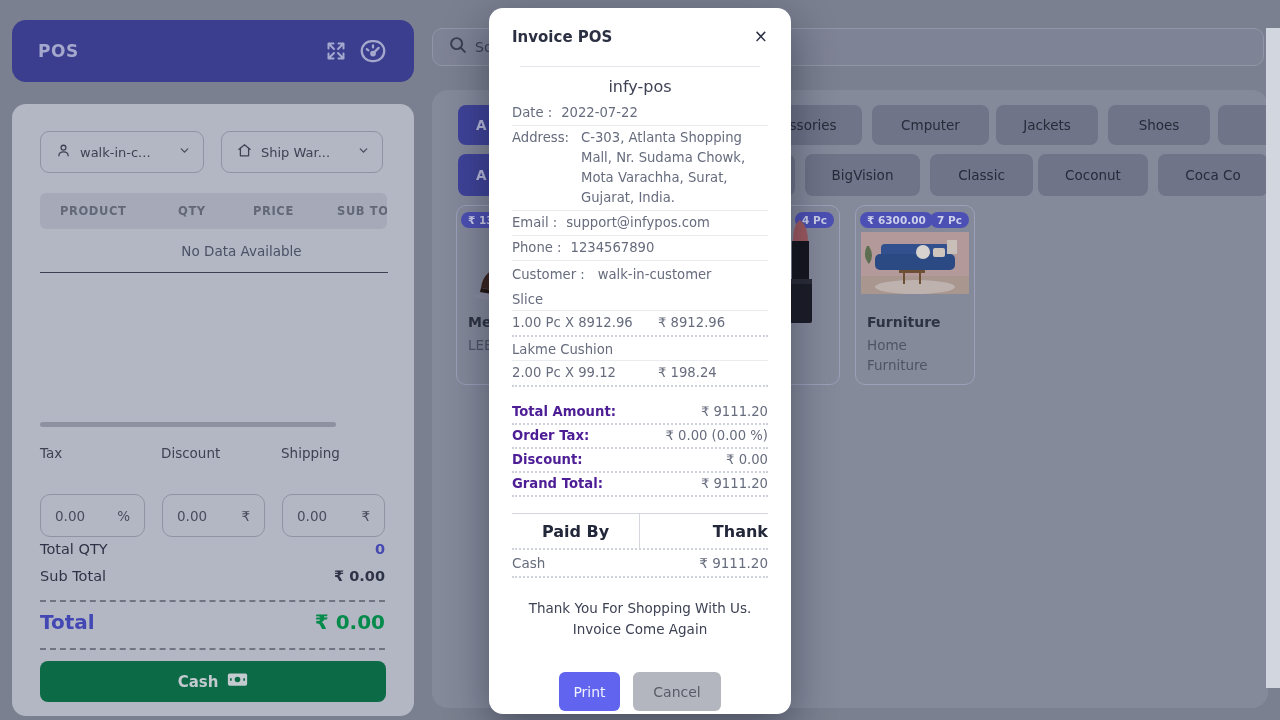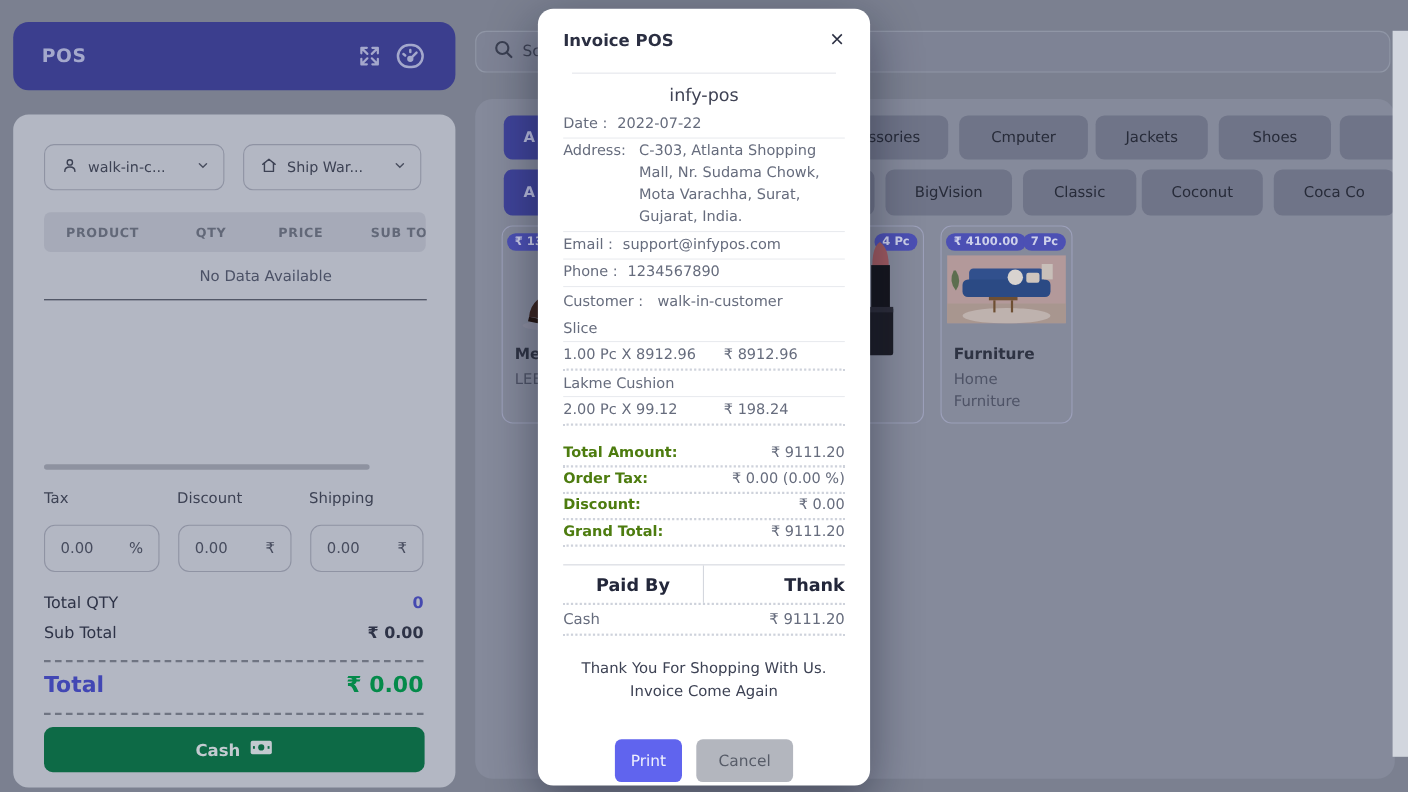--- a/index.html
+++ b/index.html
@@ -21,21 +21,21 @@
   .dd2 { left:209px; width:162px; }
 
   .tbl-head { left:28px; top:89px; width:347px; height:36px; background:#a6aab8; border-radius:6px; overflow:hidden; color:#626878; font-size:11.5px; font-weight:bold; letter-spacing:.6px; }
   .tbl-head span { position:absolute; top:0; line-height:36px; white-space:nowrap; }
   .no-data { left:28px; top:125px; width:347px; height:44px; line-height:44px; text-align:center; padding-left:56px; color:#4b5166; font-size:13.5px; }
   .tbl-underline { left:28px; top:168px; width:348px; border-top:1.5px solid #3b4052; }
 
   .hscroll { left:28px; top:318px; width:296px; height:5px; border-radius:3px; background:#8e92a0; }
 
   .fld-label { top:341px; color:#3d4254; font-size:13.5px; }
-  .inp { top:373px; height:43px; border:1.5px solid #8f93a3; border-radius:10px; display:flex; align-items:center; padding:0 14px; color:#474c5e; font-size:13.5px; background:transparent; }
+  .inp { top:390px; height:43px; border:1.5px solid #8f93a3; border-radius:10px; display:flex; align-items:center; padding:0 14px; color:#474c5e; font-size:13.5px; background:transparent; }
   .inp input { border:none; outline:none; background:transparent; width:60px; color:#474c5e; font-size:13.5px; font-family:inherit; }
   .inp .unit { margin-left:auto; }
 
   .sumrow { left:28px; right:29px; display:flex; justify-content:space-between; font-size:14.5px; color:#2e3347; }
   .dashed { left:28px; right:29px; border-top:2px dashed #6f7482; }
   .qty-val { color:#4549b0; font-weight:bold; }
   .grand { font-size:20px; font-weight:bold; }
   .grand .lab { color:#4247b4; }
   .grand .val { color:#048a4a; }
 
@@ -76,21 +76,21 @@
   .addr-val div { line-height:20px; }
   .addr { align-items:flex-start; }
   .addr .ilab { width:60px; }
 
   .item-name { padding:2px 0; height:24px; line-height:22px; border-bottom:1px solid #e9ebef; }
   .item-qty { position:relative; height:26px; line-height:24px; border-bottom:2px dotted #ced2db; }
   .item-qty .amt { position:absolute; left:146px; top:0; }
 
   .totals { margin-top:14px; }
   .trow { display:flex; justify-content:space-between; height:24px; line-height:21px; border-bottom:2px dotted #ced2db; }
-  .trow .tlab { font-weight:bold; color:#4d7c0f; }
+  .trow .tlab { font-weight:bold; color:#4c1d95; }
 
   .paytbl { margin-top:16px; border-top:1px solid #d4d7de; }
   .payhead { display:flex; height:36px; border-bottom:2px dotted #ced2db; }
   .payhead .c1 { width:50%; border-right:1px solid #d4d7de; display:flex; align-items:center; justify-content:center; }
   .payhead .c2 { flex:1; display:flex; align-items:center; justify-content:flex-end; }
   .payhead span { font-size:16px; font-weight:bold; color:#23273a; }
   .payrow { display:flex; justify-content:space-between; height:28px; align-items:center; border-bottom:2px dotted #ced2db; font-size:13.5px; }
 
   .m-footer { margin-top:20px; text-align:center; color:#3d4254; font-size:13.5px; font-weight:500; line-height:21px; }
   .m-btns { margin-top:32px; display:flex; justify-content:center; gap:13px; }
@@ -279,21 +279,21 @@
       <svg width="34" height="112" viewBox="0 0 34 112">
         <path d="M10 28 q0-18 7-22 q8 6 8 22 z" fill="#a05a60"></path>
         <rect x="9" y="27" width="17" height="40" fill="#15161d"></rect>
         <rect x="5" y="65" width="24" height="44" rx="2" fill="#1c1d26"></rect>
         <rect x="5" y="65" width="24" height="5" fill="#2b2c38"></rect>
       </svg>
     </span>
   </div>
 
   <div class="pcard" style="left:423px;">
-    <span class="badge left">₹ 4100.00</span>
+    <span class="badge left">₹ 6300.00</span>
     <span class="badge right">7 Pc</span>
     <span class="pimg" style="left:5px; top:26px;">
       <svg width="108" height="62" viewBox="0 0 108 62">
         <rect width="108" height="62" fill="#b3999a"></rect>
         <rect y="44" width="108" height="18" fill="#a8968f"></rect>
         <ellipse cx="54" cy="55" rx="40" ry="7" fill="#beb2ae"></ellipse>
         <rect x="20" y="12" width="68" height="18" rx="4" fill="#31508d"></rect>
         <rect x="14" y="22" width="80" height="16" rx="5" fill="#2b4a84"></rect>
         <circle cx="62" cy="20" r="7" fill="#d8d3cf"></circle>
         <rect x="72" y="16" width="12" height="9" rx="2" fill="#cfc5bd"></rect>

